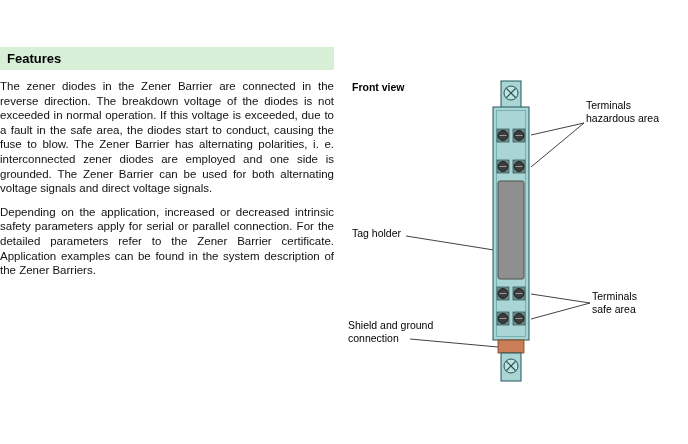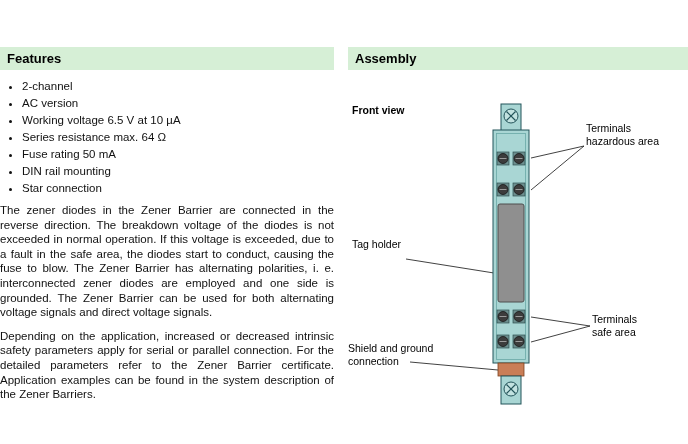--- a/index.html
+++ b/index.html
@@ -54,38 +54,26 @@
 </style>
 </head>
 <body>
 
 <div class="page">
 
   <div class="col-left">
     <div class="section-header">
       <span>Features</span>
     </div>
-    <ul class="bullet-list">
-      <li>2-channel</li>
-      <li>AC version</li>
-      <li>Working voltage 6.5 V at 10 µA</li>
-      <li>Series resistance max. 64 Ω</li>
-      <li>Fuse rating 50 mA</li>
-      <li>DIN rail mounting</li>
-      <li>Star connection</li>
-    </ul>
 
     <p class="body-text">The zener diodes in the Zener Barrier are connected in the reverse direction. The breakdown voltage of the diodes is not exceeded in normal operation. If this voltage is exceeded, due to a fault in the safe area, the diodes start to conduct, causing the fuse to blow. The Zener Barrier has alternating polarities, i. e. interconnected zener diodes are employed and one side is grounded. The Zener Barrier can be used for both alternating voltage signals and direct voltage signals.</p>
     <p class="body-text">Depending on the application, increased or decreased intrinsic safety parameters apply for serial or parallel connection. For the detailed parameters refer to the Zener Barrier certificate. Application examples can be found in the system description of the Zener Barriers.</p>
   </div>
 
   <div class="col-right">
-    <div class="section-header">
-      <span>Assembly</span>
-    </div>
 
     <div class="figure">
       <svg class="figure-svg" width="328" height="412" viewBox="0 0 328 412">
 
         <g>
           <line class="callout" x1="236" y1="76" x2="183" y2="88"></line>
           <line class="callout" x1="236" y1="76" x2="183" y2="120"></line>
           <line class="callout" x1="58" y1="189" x2="146" y2="203"></line>
           <line class="callout" x1="242" y1="256" x2="183" y2="247"></line>
           <line class="callout" x1="242" y1="256" x2="183" y2="272"></line>
@@ -145,21 +133,21 @@
             <line class="screw-slot" x1="167.5" y1="314.5" x2="158.5" y2="323.5"></line>
           </g>
         </g>
       </svg>
 
       <div class="fig-label bold" style="left:4px; top:34px">Front view</div>
 
       <div class="fig-label" style="left:238px; top:52px">Terminals
 hazardous area</div>
 
-      <div class="fig-label" style="left:4px; top:168px">Tag holder</div>
+      <div class="fig-label" style="left:4px; top:180px">Tag holder</div>
 
       <div class="fig-label" style="left:244px; top:243px">Terminals
 safe area</div>
 
       <div class="fig-label" style="left:0px; top:272px">Shield and ground
 connection</div>
     </div>
   </div>
 
 </div>

